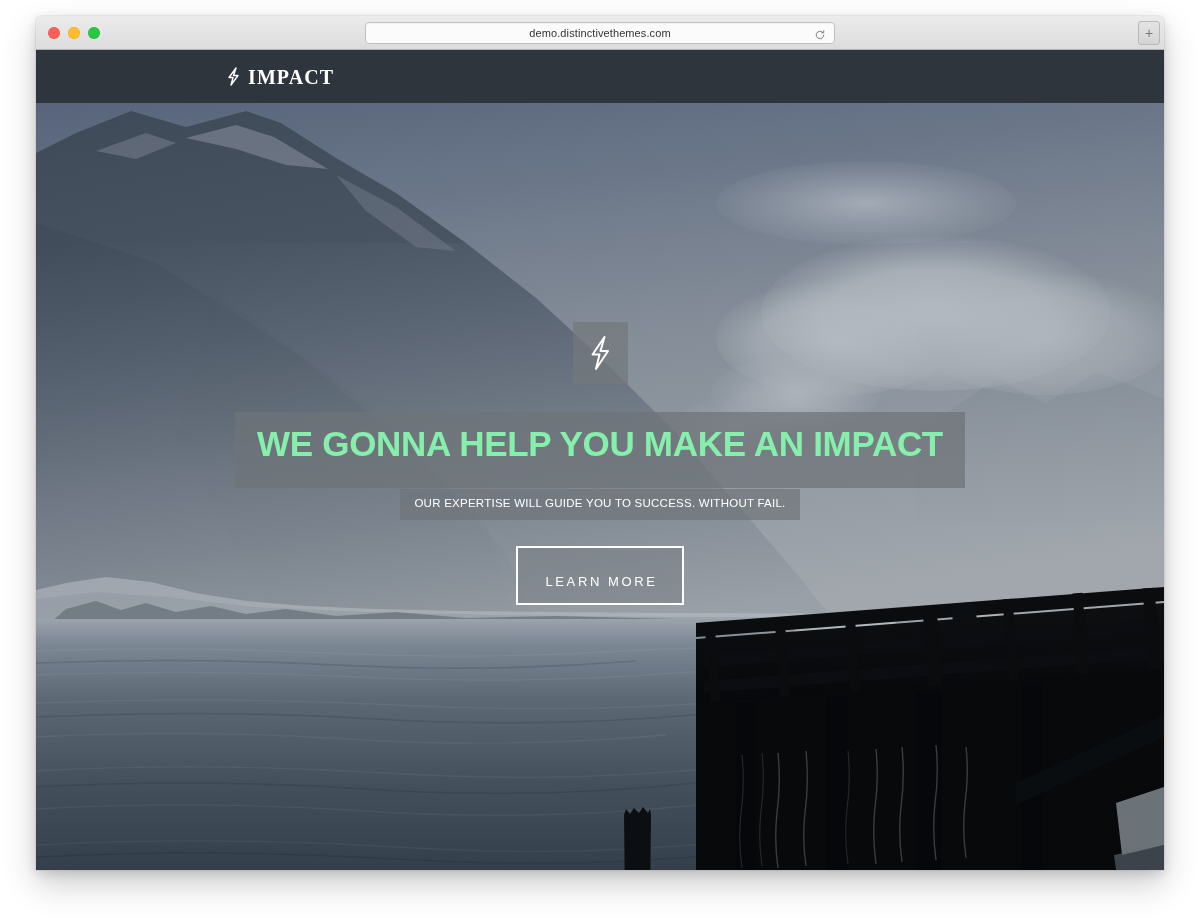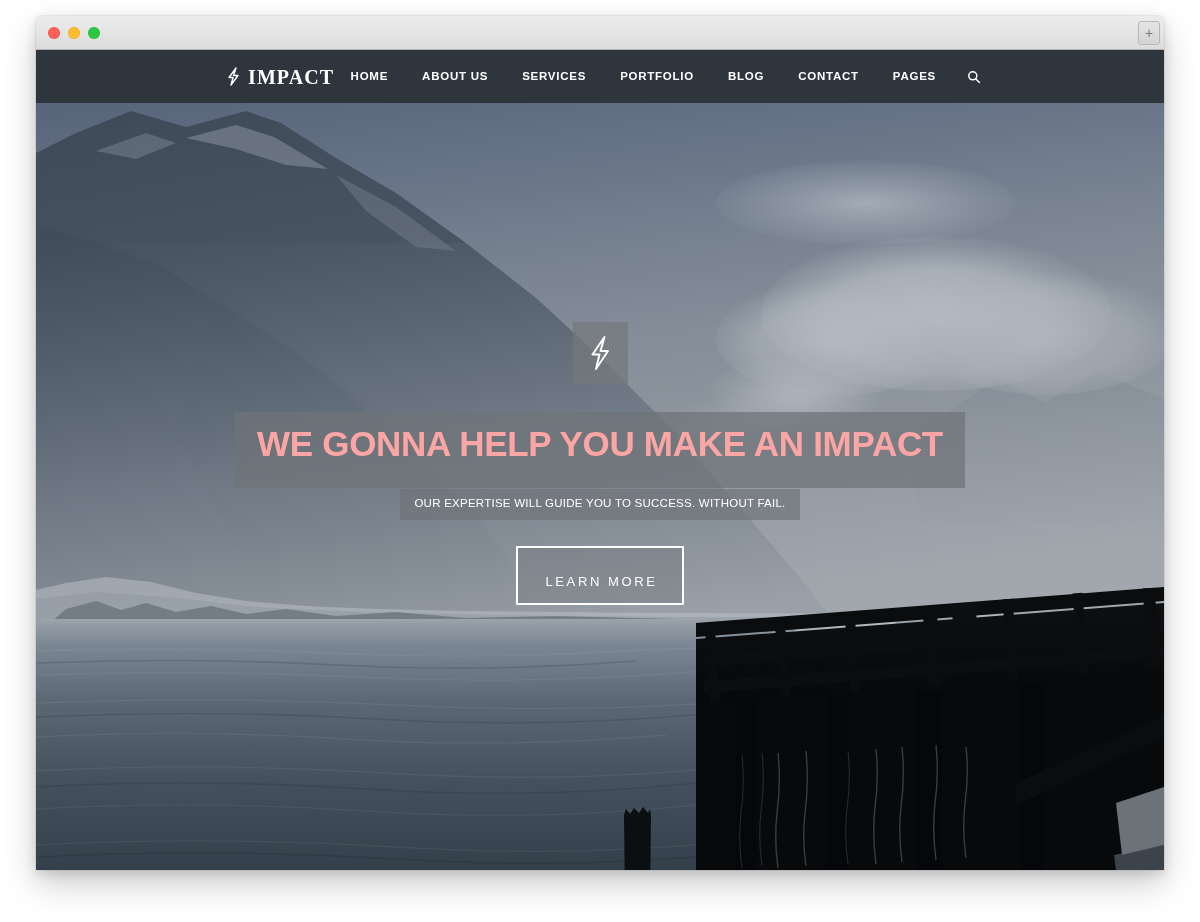--- a/index.html
+++ b/index.html
@@ -199,21 +199,21 @@
     background: rgba(115,120,124,0.72);
     display: flex;
     align-items: center;
     justify-content: center;
   }
   .hero-badge svg { width: 26px; height: 36px; display: block; }
 
   .hero-title {
     margin-top: 28px;
     background: rgba(110,115,119,0.72);
-    color: #fca5a5;
+    color: #86efac;
     font-size: 35px;
     font-weight: bold;
     letter-spacing: -0.3px;
     line-height: 1;
     padding: 14px 22px 27px 22px;
     white-space: nowrap;
   }
 
   .hero-subtitle {
     margin-top: 1px;
@@ -247,20 +247,29 @@
 <div class="browser-window">
 
   <div class="titlebar">
 
     <div class="traffic-lights">
       <span class="tl-dot tl-close"></span>
       <span class="tl-dot tl-min"></span>
       <span class="tl-dot tl-max"></span>
     </div>
 
+    <div class="urlbar">
+      <span class="url-text">demo.distinctivethemes.com</span>
+      <span class="reload-icon">
+        <svg viewBox="0 0 16 16" fill="none" stroke="currentColor" stroke-width="1.3" stroke-linecap="round" aria-hidden="true">
+          <path d="M13 8a5 5 0 1 1-1.6-3.7"></path>
+          <path d="M13 2.2V5.1H10.2"></path>
+        </svg>
+      </span>
+    </div>
 
     <div class="newtab-btn">+</div>
   </div>
 
   <div class="viewport">
 
     <div class="hero">
       <svg class="hero-photo" viewBox="0 0 1128 767" preserveAspectRatio="none" aria-hidden="true">
         <defs>
 
@@ -442,31 +451,16 @@
 
       <div class="brand">
         <span class="brand-bolt">
           <svg viewBox="0 0 15 19" fill="none" stroke="#ffffff" stroke-width="1.4" stroke-linejoin="round" stroke-linecap="round" aria-hidden="true">
             <path d="M10 1 L3 10.5 H7 L5 18 L12 8.5 H7.5 Z"></path>
           </svg>
         </span>
         <span class="brand-text">IMPACT</span>
       </div>
 
-      <nav class="nav-menu">
-        <a class="nav-item" href="#">HOME</a>
-        <a class="nav-item" href="#">ABOUT US</a>
-        <a class="nav-item" href="#">SERVICES</a>
-        <a class="nav-item" href="#">PORTFOLIO</a>
-        <a class="nav-item" href="#">BLOG</a>
-        <a class="nav-item" href="#">CONTACT</a>
-        <a class="nav-item" href="#">PAGES</a>
-        <span class="nav-search">
-          <svg viewBox="0 0 16 16" fill="none" stroke="#ffffff" stroke-width="1.7" stroke-linecap="round" aria-hidden="true">
-            <circle cx="6.6" cy="6.6" r="4.6"></circle>
-            <path d="M10.2 10.2 L14.2 14.2"></path>
-          </svg>
-        </span>
-      </nav>
     </div>
 
   </div>
 </div>
 
 </body></html>

